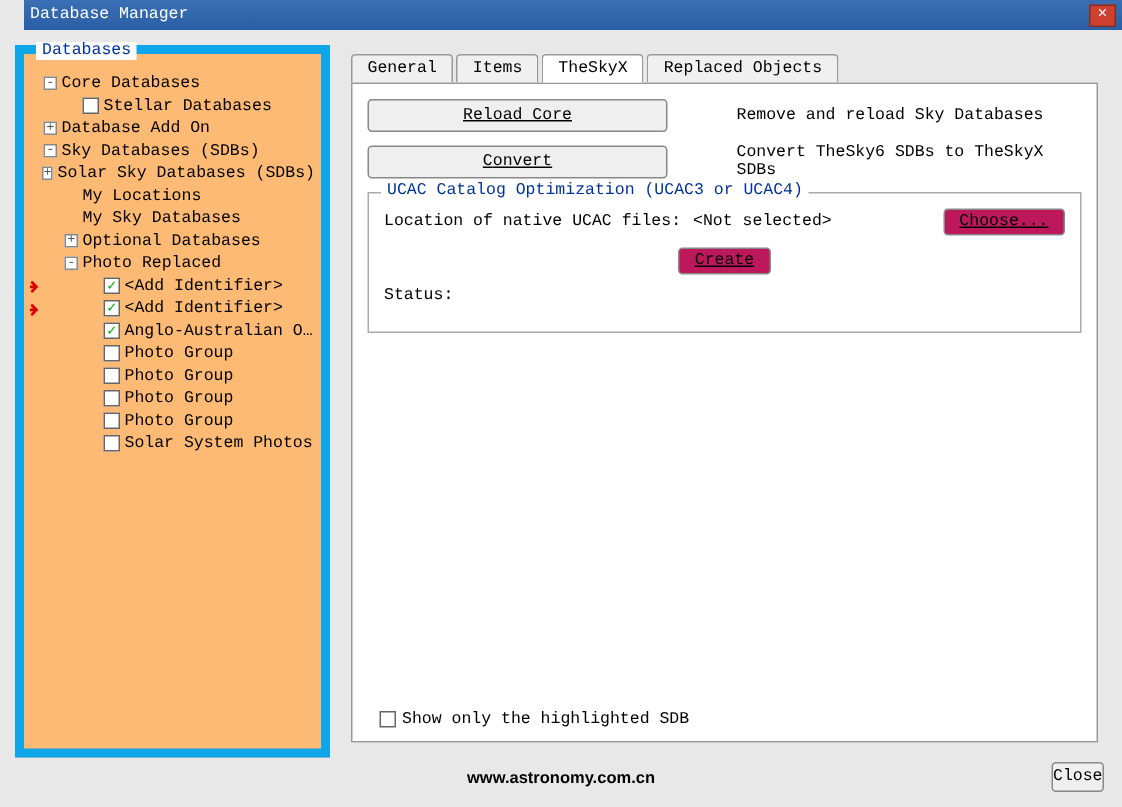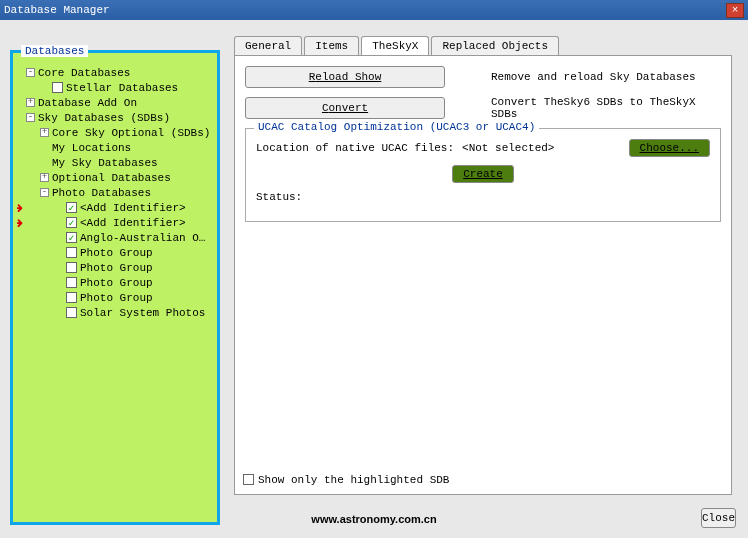--- a/index.html
+++ b/index.html
@@ -1,42 +1,42 @@
 <!DOCTYPE html>
 <html><head>
 <meta charset="utf-8">
 <style>
 * { box-sizing: border-box; margin: 0; padding: 0; font-family: "Courier New", monospace; font-size: 11px; }
 body { background: #e8e8e8; width: 748px; height: 538px; overflow: hidden; }
-.titlebar { background: linear-gradient(#3b6fb5, #2a5fa5); height: 20px; display: flex; align-items: center; justify-content: space-between; padding: 0 4px; color: #fff; font-family: "Segoe UI", sans-serif; font-size: 12px; }
+.titlebar { background: linear-gradient(#3b6fb5, #2a5fa5); height: 20px; display: flex; align-items: center; justify-content: space-between; padding: 0 4px; color: #fff; font-family: "Segoe UI", sans-serif; font-size: 12px; margin-left: 16px; }
 .close-btn { width: 18px; height: 15px; background: #d04030; color: #fff; text-align: center; line-height: 13px; border: 1px solid #803020; cursor: pointer; }
 .main { display: flex; padding: 10px; gap: 8px; height: 500px; }
-.panel { background: #bef264; border: 3px solid #0ea5e9; position: relative; margin-top: 20px; }
+.panel { background: #fdba74; border: 6px solid #0ea5e9; position: relative; }
 .panel-title { position: absolute; top: -8px; left: 8px; background: #fdfdfd; padding: 0 4px; color: #003399; }
 .left-panel { width: 210px; height: 475px; padding: 12px 4px 4px 4px; }
 .right-panel { flex: 1; height: 475px; }
 .tree { overflow: hidden; }
 .tree-item { display: flex; align-items: center; height: 15px; white-space: nowrap; gap: 3px; }
 .exp { width: 9px; height: 9px; border: 1px solid #888; text-align: center; line-height: 7px; font-size: 9px; background: #fff; cursor: pointer; color: #555; }
 .chk { width: 11px; height: 11px; border: 1px solid #666; background: #fff; display: inline-flex; align-items: center; justify-content: center; cursor: pointer; }
 .chk.checked::after { content: "✓"; color: #0a0; font-size: 10px; font-weight: bold; }
 .ind { display: inline-block; }
 .arrow { position: absolute; color: #d00; font-size: 20px; font-weight: bold; pointer-events: none; }
 .tabs { display: flex; padding: 6px 6px 0 6px; }
 .tab { padding: 3px 10px; border: 1px solid #999; border-bottom: none; background: #f0f0f0; margin-right: 2px; cursor: pointer; border-radius: 3px 3px 0 0; }
 .tab.active { background: #fff; position: relative; z-index: 2; }
 .tab-body { border: 1px solid #999; margin: 0 6px 6px 6px; height: 440px; background: #fff; padding: 10px; position: relative; }
 .row { display: flex; align-items: center; margin-bottom: 8px; gap: 8px; }
 .wide-btn { width: 200px; height: 22px; border: 1px solid #888; background: #efefef; border-radius: 3px; cursor: pointer; text-align: center; line-height: 20px; }
 .wide-btn span, .sm-btn span { text-decoration: underline; }
 .desc { flex: 1; margin-left: 38px; }
 .fieldset { border: 1px solid #aaa; margin-top: 4px; padding: 10px; position: relative; }
 .fieldset-title { position: absolute; top: -8px; left: 8px; background: #fff; padding: 0 4px; color: #003399; }
-.sm-btn { padding: 2px 10px; border: 1px solid #888; background: #4d7c0f; border-radius: 3px; cursor: pointer; }
-.bottom-row { position: absolute; bottom: 8px; left: 8px; display: flex; align-items: flex-start; gap: 4px; }
+.sm-btn { padding: 2px 10px; border: 1px solid #888; background: #be185d; border-radius: 3px; cursor: pointer; }
+.bottom-row { position: absolute; bottom: 8px; left: 18px; display: flex; align-items: flex-start; gap: 4px; }
 .close-dialog { position: absolute; bottom: 10px; right: 12px; padding: 3px 0; border: 1px solid #888; background: #efefef; border-radius: 3px; cursor: pointer; }
 .watermark { position: absolute; bottom: 13px; left: 50%; transform: translateX(-50%); font-weight: bold; font-family: Arial; }
 </style>
 </head>
 <body>
 
 <div class="titlebar">
   <span>Database Manager</span>
   <div class="close-btn">×</div>
 </div>
@@ -62,41 +62,41 @@
           <span>Database Add On</span>
         </div>
         <div class="tree-item" style="position: relative;">
           <span class="ind" style="width: 6px;"></span>
           <span class="exp">-</span>
           <span>Sky Databases (SDBs)</span>
         </div>
         <div class="tree-item" style="position: relative;">
           <span class="ind" style="width: 20px;"></span>
           <span class="exp">+</span>
-          <span>Core Sky Optional (SDBs)</span>
+          <span>Solar Sky Databases (SDBs)</span>
         </div>
         <div class="tree-item" style="position: relative;">
           <span class="ind" style="width: 20px;"></span>
           <span style="width: 9px; display: inline-block;"></span>
           <span>My Locations</span>
         </div>
         <div class="tree-item" style="position: relative;">
           <span class="ind" style="width: 20px;"></span>
           <span style="width: 9px; display: inline-block;"></span>
           <span>My Sky Databases</span>
         </div>
         <div class="tree-item" style="position: relative;">
           <span class="ind" style="width: 20px;"></span>
           <span class="exp">+</span>
           <span>Optional Databases</span>
         </div>
         <div class="tree-item" style="position: relative;">
           <span class="ind" style="width: 20px;"></span>
           <span class="exp">-</span>
-          <span>Photo Databases</span>
+          <span>Photo Replaced</span>
         </div>
         <div class="tree-item" style="position: relative;">
           <span class="ind" style="width: 34px;"></span>
           <span style="width: 9px; display: inline-block;"></span>
           <span class="chk checked"></span>
           <span>&lt;Add Identifier&gt;</span>
           <span class="arrow" style="left: -6px; top: -4px;">➜</span>
         </div>
         <div class="tree-item" style="position: relative;">
           <span class="ind" style="width: 34px;"></span>
@@ -146,21 +146,21 @@
 
   <div class="right-panel">
     <div class="tabs" id="tabs">
         <div class="tab">General</div>
         <div class="tab">Items</div>
         <div class="tab active">TheSkyX</div>
         <div class="tab">Replaced Objects</div>
       </div>
     <div class="tab-body">
       <div class="row">
-        <div class="wide-btn"><span>R</span><span>eload Show</span></div>
+        <div class="wide-btn"><span>R</span><span>eload Core</span></div>
         <div class="desc">Remove and reload Sky Databases</div>
       </div>
       <div class="row">
         <div class="wide-btn"><span>C</span><span>onvert</span></div>
         <div class="desc">Convert TheSky6 SDBs to TheSkyX SDBs</div>
       </div>
       <div class="fieldset">
         <div class="fieldset-title">UCAC Catalog Optimization (UCAC3 or UCAC4)</div>
         <div class="row">
           <span>Location of native UCAC files:</span>

